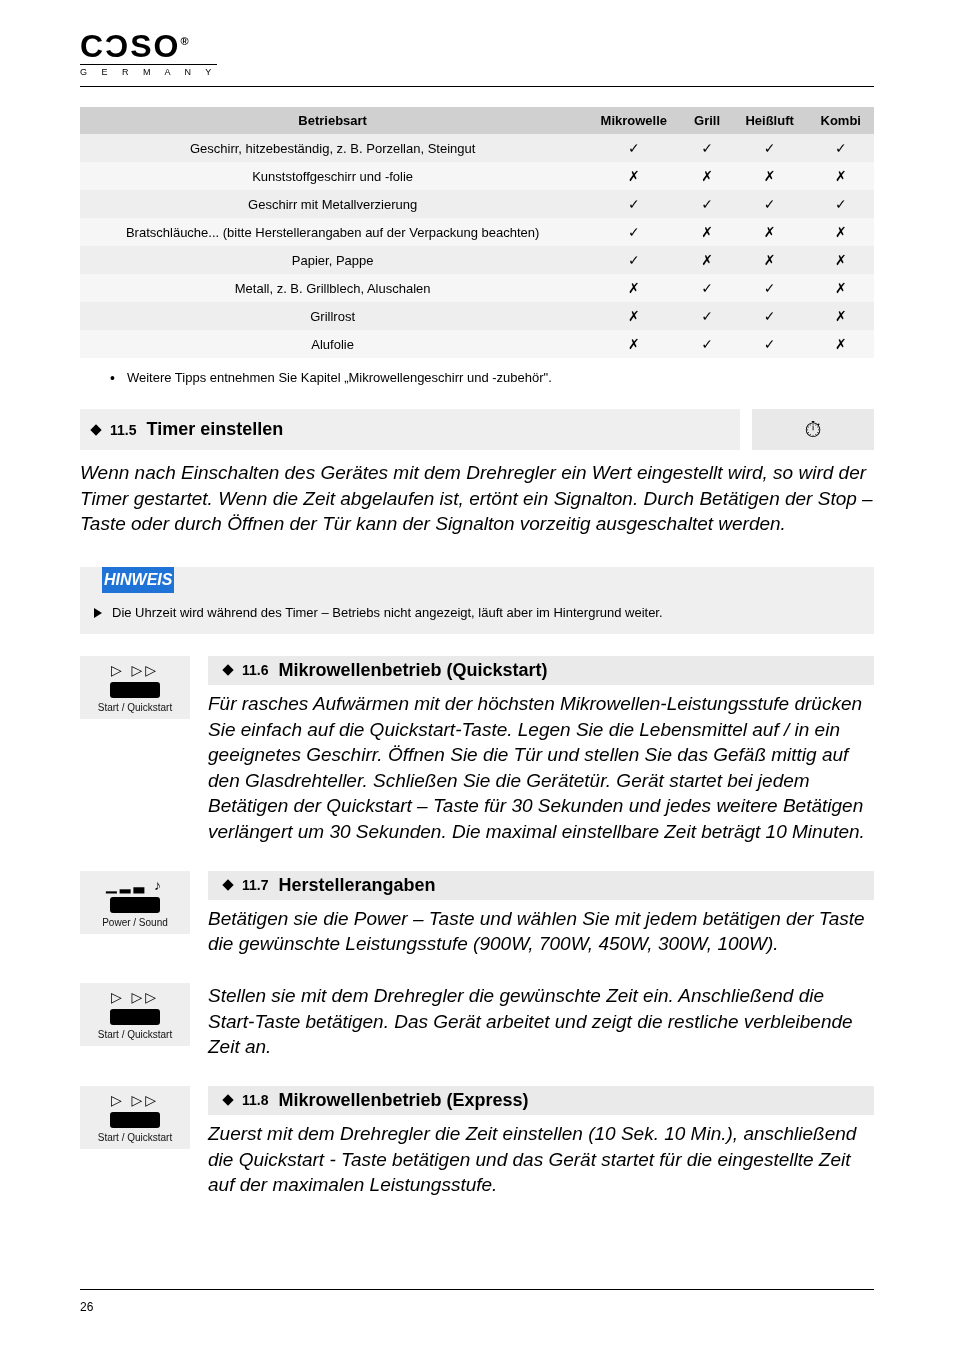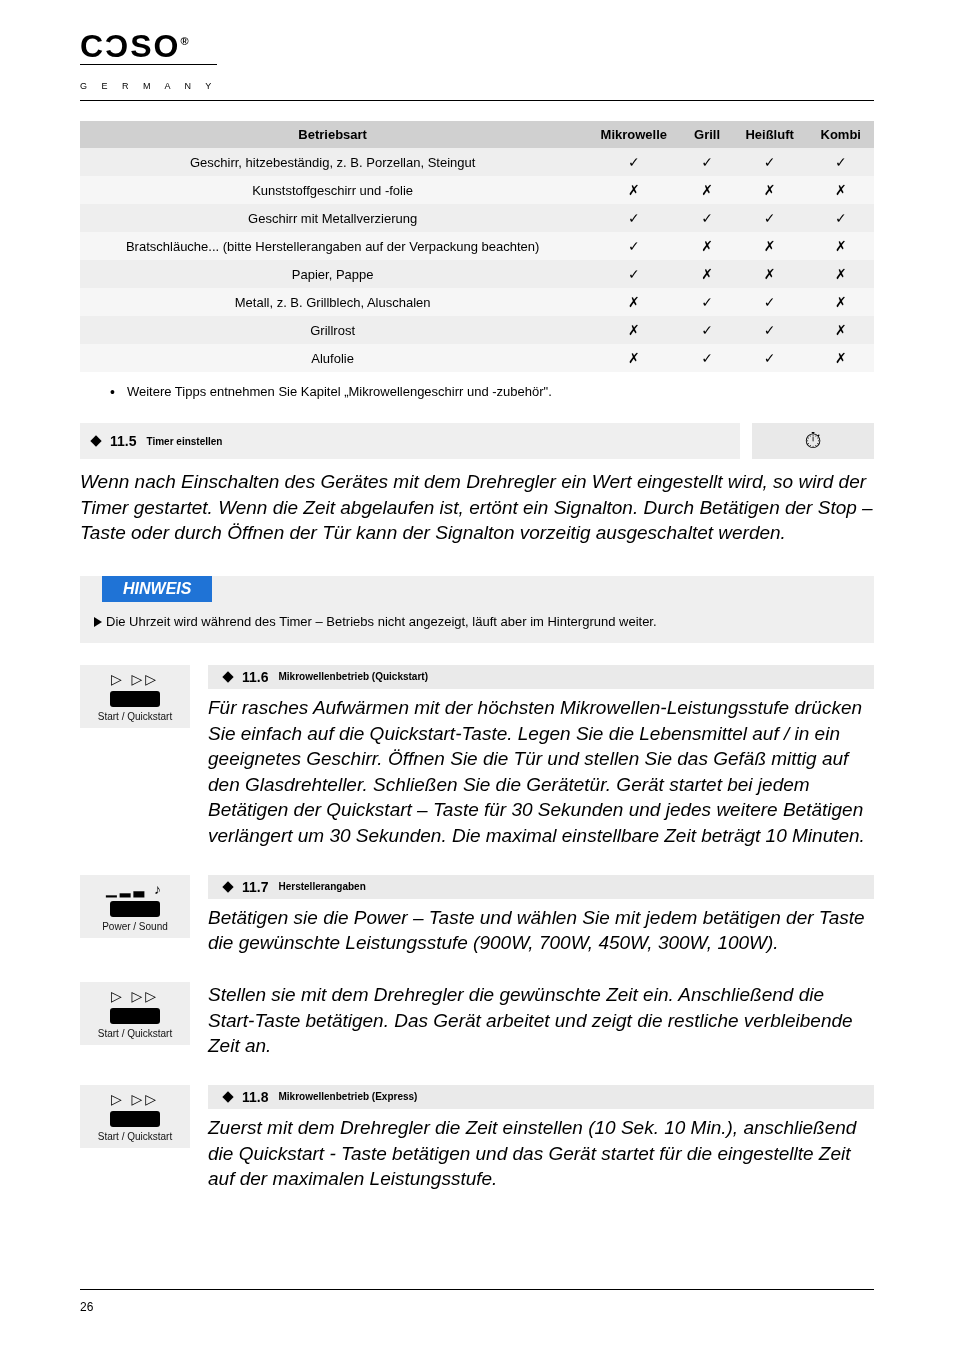--- a/index.html
+++ b/index.html
@@ -19,21 +19,21 @@
     font-size: 32px;
     font-weight: 900;
     letter-spacing: 2px;
     line-height: 1;
   }
   .logo-sub {
     font-size: 9px;
     letter-spacing: 6px;
     border-top: 1px solid #000;
     display: inline-block;
-    padding-top: 16px;
+    padding-top: 2px;
     margin-top: 2px;
   }
   .top-rule { border-top: 1px solid #000; margin-bottom: 20px; }
 
   table.cook-table {
     width: 100%;
     border-collapse: collapse;
     margin-bottom: 12px;
   }
   table.cook-table th, table.cook-table td {
@@ -60,44 +60,44 @@
   .timer-text {
     flex: 1; background: #efefef;
     padding: 10px 12px;
     display: flex; align-items: center; gap: 10px;
   }
   .diamond { display:inline-block; transform: rotate(45deg); width:8px;height:8px;background:#000; }
 
   .hinweis-wrap { margin-top: 30px; background: #efefef; padding: 10px 14px 14px 14px; }
   .hinweis-badge {
     background: #1f73d6; color: #fff; font-style: italic; font-weight: bold;
-    padding: 4px 21px; display: inline-block; font-size: 16px;
+    padding: 4px 2px; display: inline-block; font-size: 16px;
     margin-left: 8px;
     margin-top: -20px;
   }
   .hinweis-badge-wrap { position: relative; top:-4px; }
-  .hinweis-line { display: flex; gap: 4px; align-items: flex-start; margin-top: 8px; }
+  .hinweis-line { display: flex; gap: 10px; align-items: flex-start; margin-top: 8px; }
   .tri { display:inline-block; width:0;height:0;border-top:5px solid transparent;border-bottom:5px solid transparent;border-left:8px solid #000; margin-top:3px;}
 
   .section-row { display: flex; gap: 18px; align-items: flex-start; margin-top: 22px; }
   .section-row .img-box {
     width: 110px; background: #eee; padding: 6px 4px 6px 4px;
     display:flex;flex-direction:column;align-items:center;gap:4px;
   }
   .img-box .glyphs { font-size: 14px; letter-spacing: 3px;}
   .img-box .blackbar { width: 50px; height: 16px; background:#000; border-radius:3px;}
   .img-box .cap { font-size: 10px; color:#111; }
   .section-text { flex:1; }
 
   .sec-head {
     display:flex;align-items:center;gap:10px;
     background:#eaeaea;padding:4px 16px;margin-bottom:6px;
   }
   .sec-head-num { font-weight:bold; font-size:14px; }
-  .sec-head-title { font-weight:bold; font-size:10px; }
+  .sec-head-title { font-weight:bold; font-size:18px; }
   p.body { font-size: 19px; line-height: 1.35; margin-bottom: 4px; font-style: italic; }
 
   .bottom-rule { border-top: 1px solid #000; position:absolute; bottom:60px; left:80px; right:80px;}
   .page-num { position:absolute; bottom:36px; left:80px; font-size:12px;}
 </style>
 </head>
 <body>
 
 <div class="logo-area">
   <div class="logo-text">

